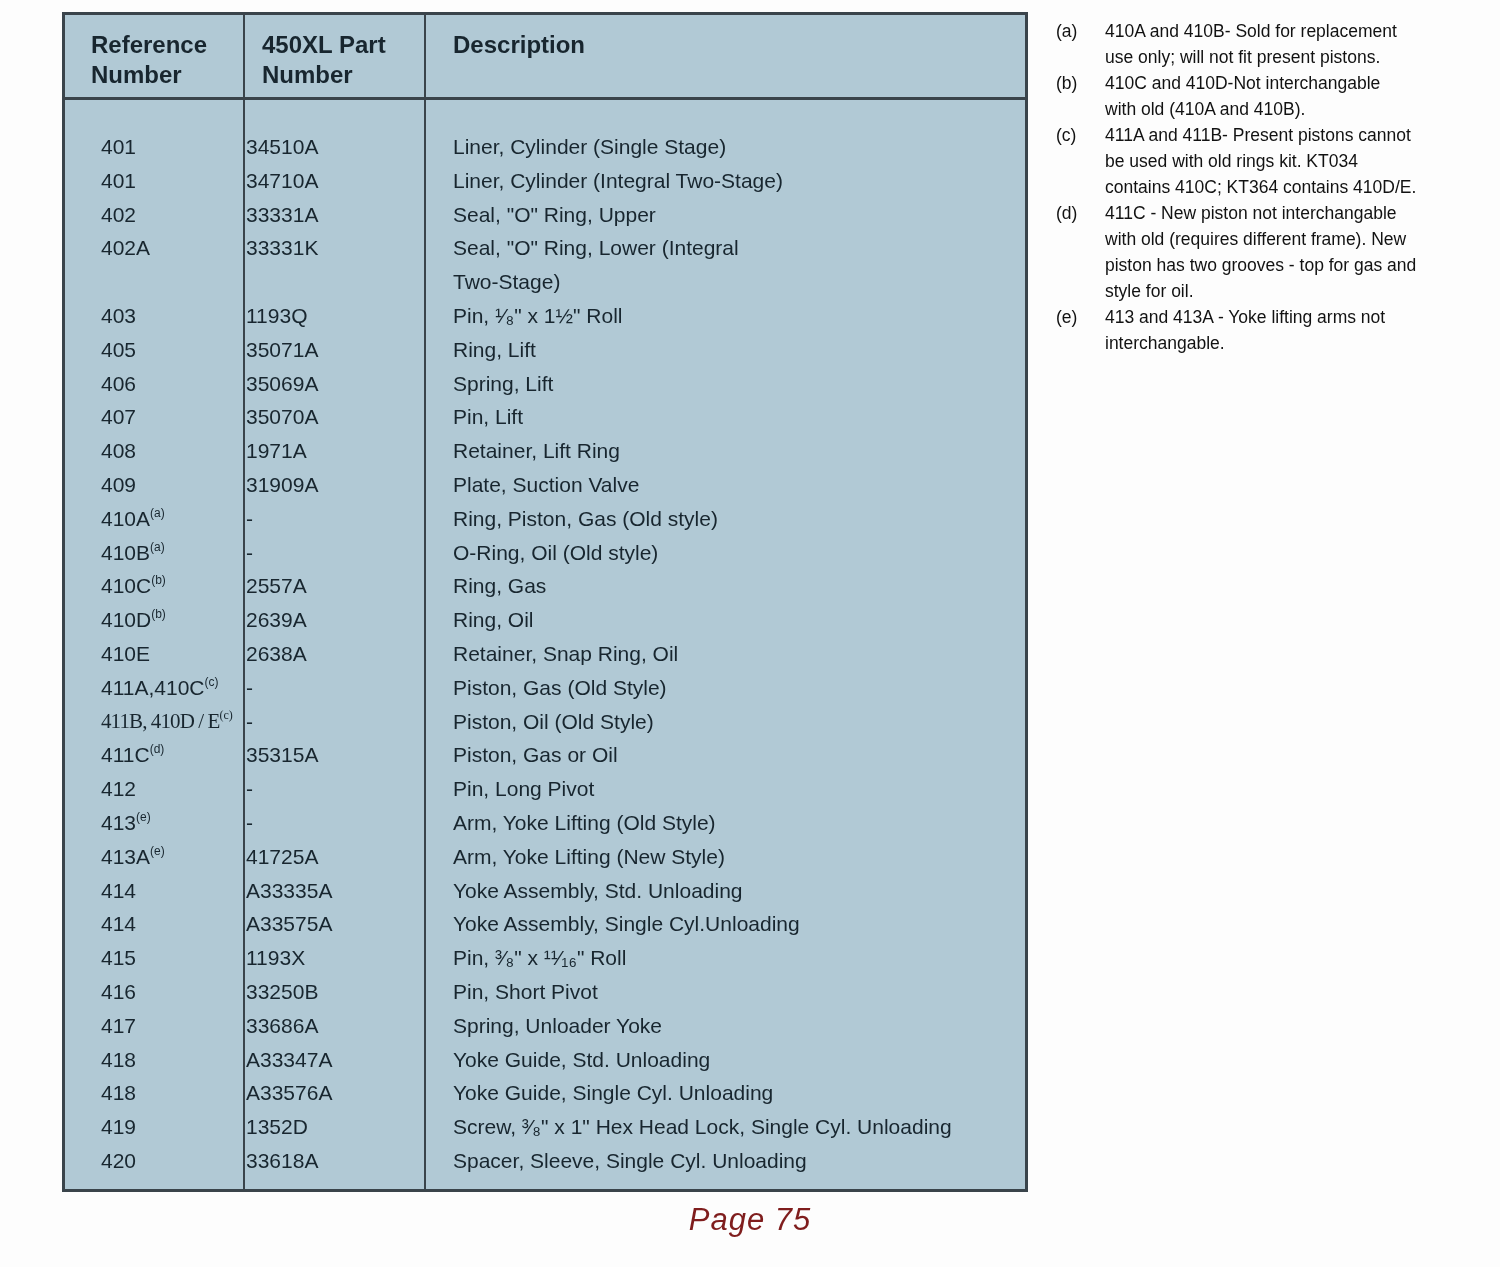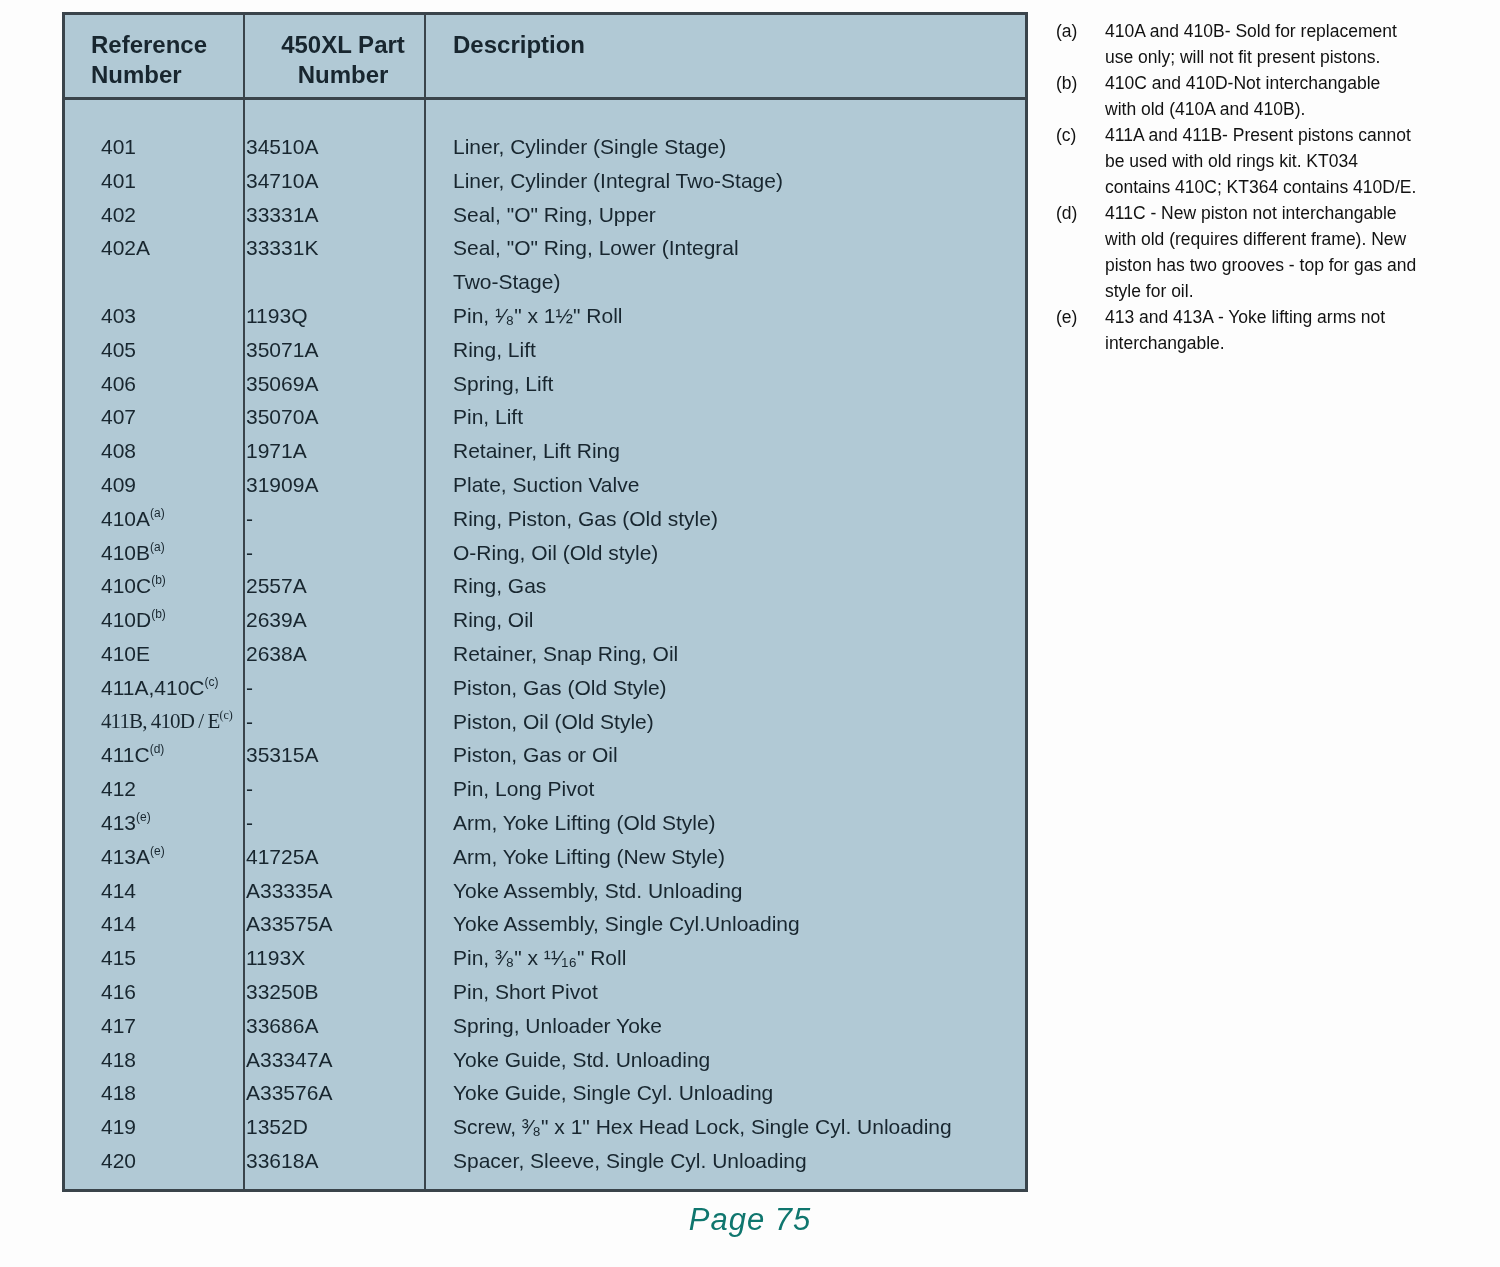--- a/index.html
+++ b/index.html
@@ -27,21 +27,21 @@
     color: var(--table-text);
   }
   .vline { position: absolute; top: 0; bottom: 0; width: 2px; background: var(--table-border); }
   .vline1 { left: 178px; }
   .vline2 { left: 359px; }
   .hline  { position: absolute; left: 0; right: 0; top: 82px; height: 3px; background: var(--table-border); }
 
   .thead { display: flex; height: 85px; }
   .th { font-weight: bold; font-size: 24px; line-height: 30px; padding-top: 15px; }
   .th-ref  { width: 178px; padding-left: 26px; }
-  .th-part { width: 181px; padding-left: 19px; text-align: center; }
+  .th-part { width: 181px; padding-left: 19px; }
   .th-desc { flex: 1; padding-left: 29px; }
 
   .tbody { padding-top: 30px; font-size: 21px; }
   .row { display: flex; }
   .row > div { line-height: 33.8px; }
   .cell-ref  { width: 178px; padding-left: 36px; white-space: nowrap; }
   .cell-ref.tight { letter-spacing: -0.9px; font-family: Liberation Serif, serif; }
   .cell-part { width: 181px; padding-left: 3px; white-space: nowrap; }
   .cell-desc { flex: 1; padding-left: 29px; white-space: nowrap; }
   .cell-ref sup { font-size: 12px; line-height: 0; vertical-align: 9px; letter-spacing: 0; }
@@ -52,21 +52,21 @@
     font-size: 17.5px; line-height: 26px; color: var(--note-text);
   }
   .note { display: flex; }
   .note-label { width: 49px; flex: none; }
   .note-text { flex: 1; }
   .note-text div { white-space: nowrap; }
 
   
   .footer {
     position: absolute; left: 0; top: 1202px; width: 1500px;
-    text-align: center; font-style: italic; font-size: 31px; color: #0f766e;
+    text-align: center; font-style: italic; font-size: 31px; color: #7f1d1d;
     letter-spacing: 1px;
   }
 </style>
 </head>
 <body>
 
 <div class="page">
 
   <div class="parts-table">
     <div class="vline vline1"></div>

